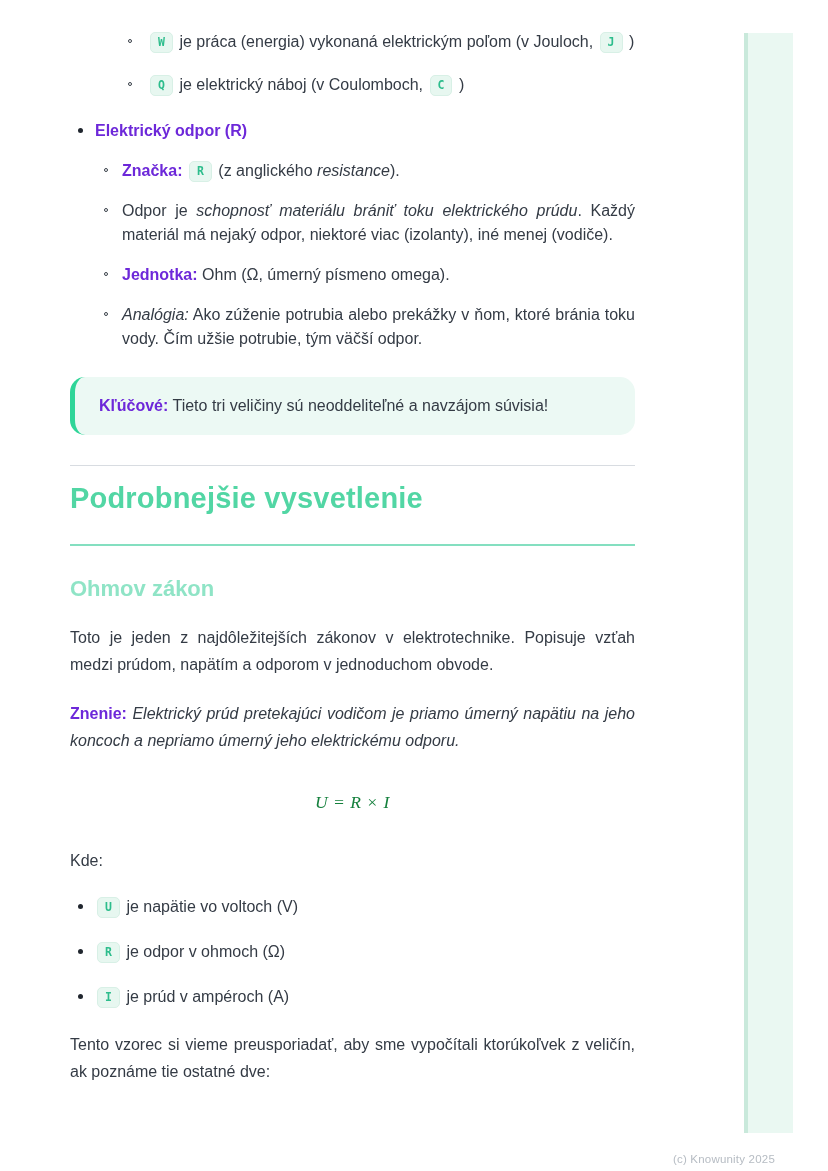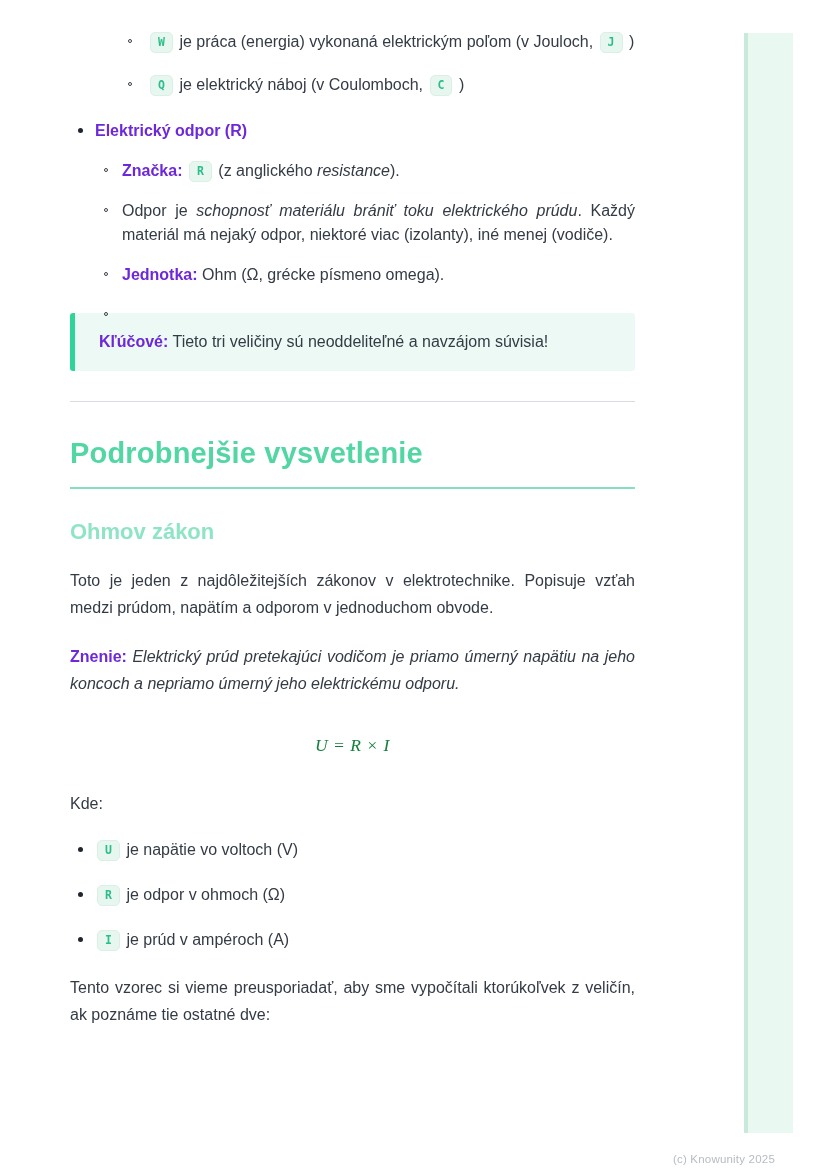--- a/index.html
+++ b/index.html
@@ -29,30 +29,30 @@
     display:inline-block; background:#e7f7f0; color:#2dbd8c;
     border:1px solid #d8f0e6; border-radius:5px;
     font-family:"DejaVu Sans Mono","Liberation Mono",monospace;
     font-size:11.5px; font-weight:bold; line-height:15px;
     padding:2px 7px; margin:0 2px; vertical-align:1px;
   }
 
   
   .callout {
     margin-top:26px; background:#ecf9f4; border-left:5px solid #2fd598;
-    border-radius:3px; padding:17px 24px;
+    border-radius:15px; padding:17px 24px;
   }
   .callout p { line-height:24px; }
 
   hr.divider { border:none; border-top:1px solid #d8dce1; margin-top:30px; }
 
   h1 {
-    margin-top:34px; color:#52d6a4; font-size:29px; line-height:34px;
+    margin-top:15px; color:#52d6a4; font-size:29px; line-height:34px;
     font-weight:bold; letter-spacing:.2px;
-    padding-bottom:17px; border-bottom:2px solid #84dfc0;
+    padding-bottom:29px; border-bottom:2px solid #84dfc0;
   }
   h2 { margin-top:30px; color:#8fe4c6; font-size:22px; line-height:26px; font-weight:bold; }
 
   p.body-p { margin-top:22px; line-height:27px; }
   p.just { text-align:justify; }
   p.tight { margin-top:26px; }
 
   .formula { margin:36px 0 32px 0; text-align:center; }
   .formula .math {
     font-family:"Liberation Serif","DejaVu Serif",serif;
@@ -112,25 +112,27 @@
 
     <div class="li lvl2">
       <span class="marker hollow"></span>
       <span><span>Odpor je</span>
         <i>schopnosť materiálu brániť toku elektrického prúdu</i><span>. Každý materiál má nejaký odpor, niektoré viac (izolanty), iné menej (vodiče).</span></span>
     </div>
 
     <div class="li lvl2">
       <span class="marker hollow"></span>
       <span><b>Jednotka:</b>
-        <span>Ohm (Ω, grécke písmeno omega).</span></span>
+        <span>Ohm (Ω, úmerný písmeno omega).</span></span>
     </div>
 
     <div class="li lvl2">
       <span class="marker hollow"></span>
+      <span><i>Analógia:</i>
+        <span>Ako zúženie potrubia alebo prekážky v ňom, ktoré bránia toku vody. Čím užšie potrubie, tým väčší odpor.</span></span>
     </div>
 
     <aside class="callout">
       <p><b>Kľúčové:</b>
         <span>Tieto tri veličiny sú neoddeliteľné a navzájom súvisia!</span></p>
     </aside>
 
     <hr class="divider">
 
     <h1>Podrobnejšie vysvetlenie</h1>

